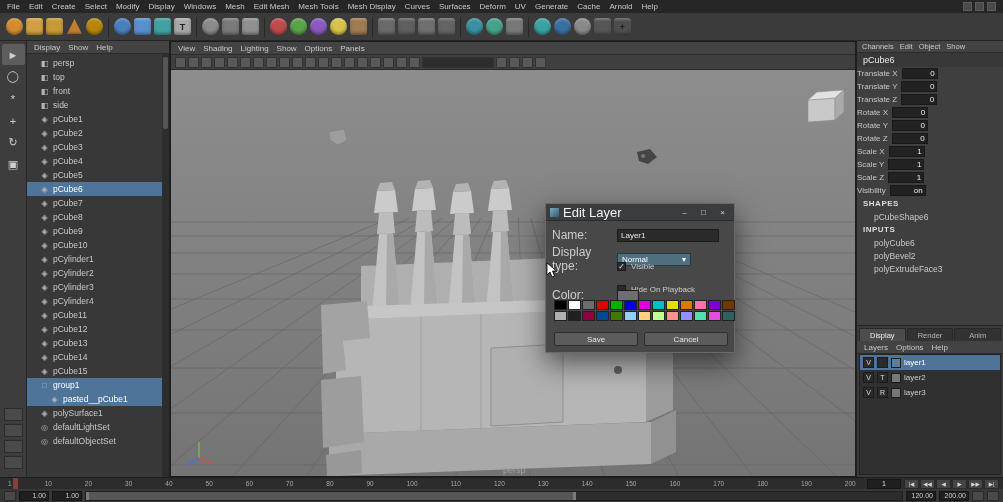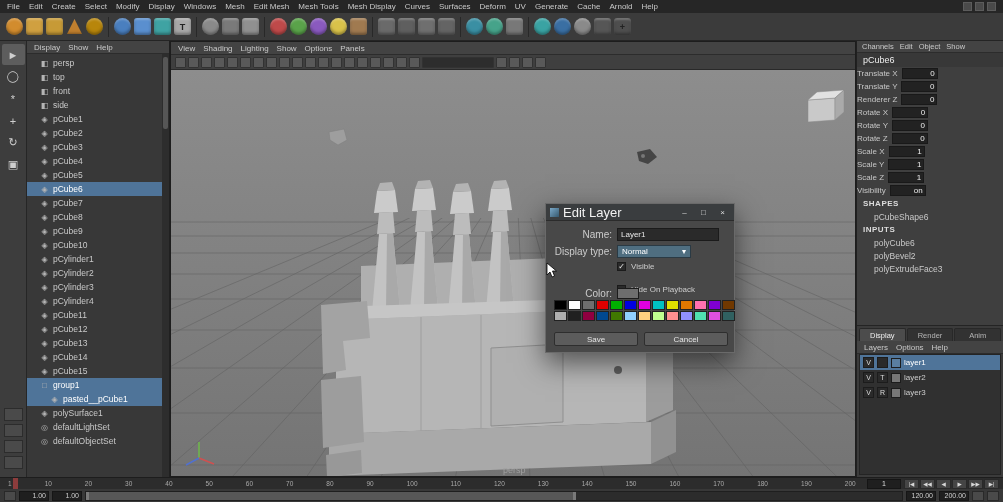--- a/index.html
+++ b/index.html
@@ -77,21 +77,21 @@
   .rb-inner{position:absolute;left:0;top:0;height:100%;width:60%;background:#575757;border-left:3px solid #7a7a7a;border-right:3px solid #7a7a7a}
   .rb-btn{width:12px;height:10px;background:#4a4a4a;border:1px solid #292929;flex:0 0 auto}
 
   
   .dialog{position:absolute;left:545px;top:203px;width:190px;height:150px;background:#484848;border:1px solid #6a6a6a;box-shadow:0 10px 26px rgba(0,0,0,.55);z-index:40}
   .dlg-title{height:17px;background:#3a3d3f;display:flex;align-items:center;padding:0 4px;gap:4px;border-bottom:1px solid #2b2b2b}
   .dlg-title-icon{width:9px;height:9px;background:linear-gradient(135deg,#7aa8c8,#35586e);flex:0 0 auto}
   .dlg-title-text{font-size:13px;color:#f2f2f2;flex:1}
   .dlg-ctrl{width:15px;height:13px;display:flex;align-items:center;justify-content:center;color:#ddd;font-size:8px}
   .dlg-row{position:absolute;display:flex;align-items:center;gap:5px}
-  .dlg-label{font-size:10px;color:#cccccc;width:60px;text-align:right;flex:0 0 auto}
+  .dlg-label{font-size:12px;color:#cccccc;width:60px;text-align:left;flex:0 0 auto}
   .dlg-input{width:102px;height:13px;background:#2a2a2a;border:1px solid #1b1b1b;color:#e8e8e8;font-size:8px;padding:0 3px;font-family:"Liberation Sans","DejaVu Sans",sans-serif}
   .dlg-select{width:74px;height:13px;background:#4f6e80;color:#fff;font-size:8px;display:flex;align-items:center;justify-content:space-between;padding:0 4px;border:1px solid #2a3a44}
   .dlg-check{width:9px;height:9px;background:#2a2a2a;border:1px solid #1b1b1b;color:#e8e8e8;font-size:8px;line-height:8px;text-align:center;flex:0 0 auto}
   .dlg-check-label{font-size:8px;color:#ccc}
   .dlg-swatch{width:22px;height:11px;background:#6e6e6e;border:1px solid #1b1b1b}
   .palette{position:absolute;left:8px;top:96px;display:grid;grid-template-columns:repeat(13,13px);grid-auto-rows:10px;gap:1px}
   .pal{border:1px solid #222}
   .dlg-btn{position:absolute;width:84px;height:14px;background:#5c5c5c;border:1px solid #2e2e2e;color:#e4e4e4;font-size:8px;display:flex;align-items:center;justify-content:center;border-radius:2px}
 
   
@@ -453,21 +453,21 @@
     <div id="cb-attrs">
         <div class="attr-row">
           <span class="attr-label">Translate X</span>
           <span class="attr-val">0</span>
         </div>
         <div class="attr-row">
           <span class="attr-label">Translate Y</span>
           <span class="attr-val">0</span>
         </div>
         <div class="attr-row">
-          <span class="attr-label">Renderer Z</span>
+          <span class="attr-label">Translate Z</span>
           <span class="attr-val">0</span>
         </div>
         <div class="attr-row">
           <span class="attr-label">Rotate X</span>
           <span class="attr-val">0</span>
         </div>
         <div class="attr-row">
           <span class="attr-label">Rotate Y</span>
           <span class="attr-val">0</span>
         </div>

